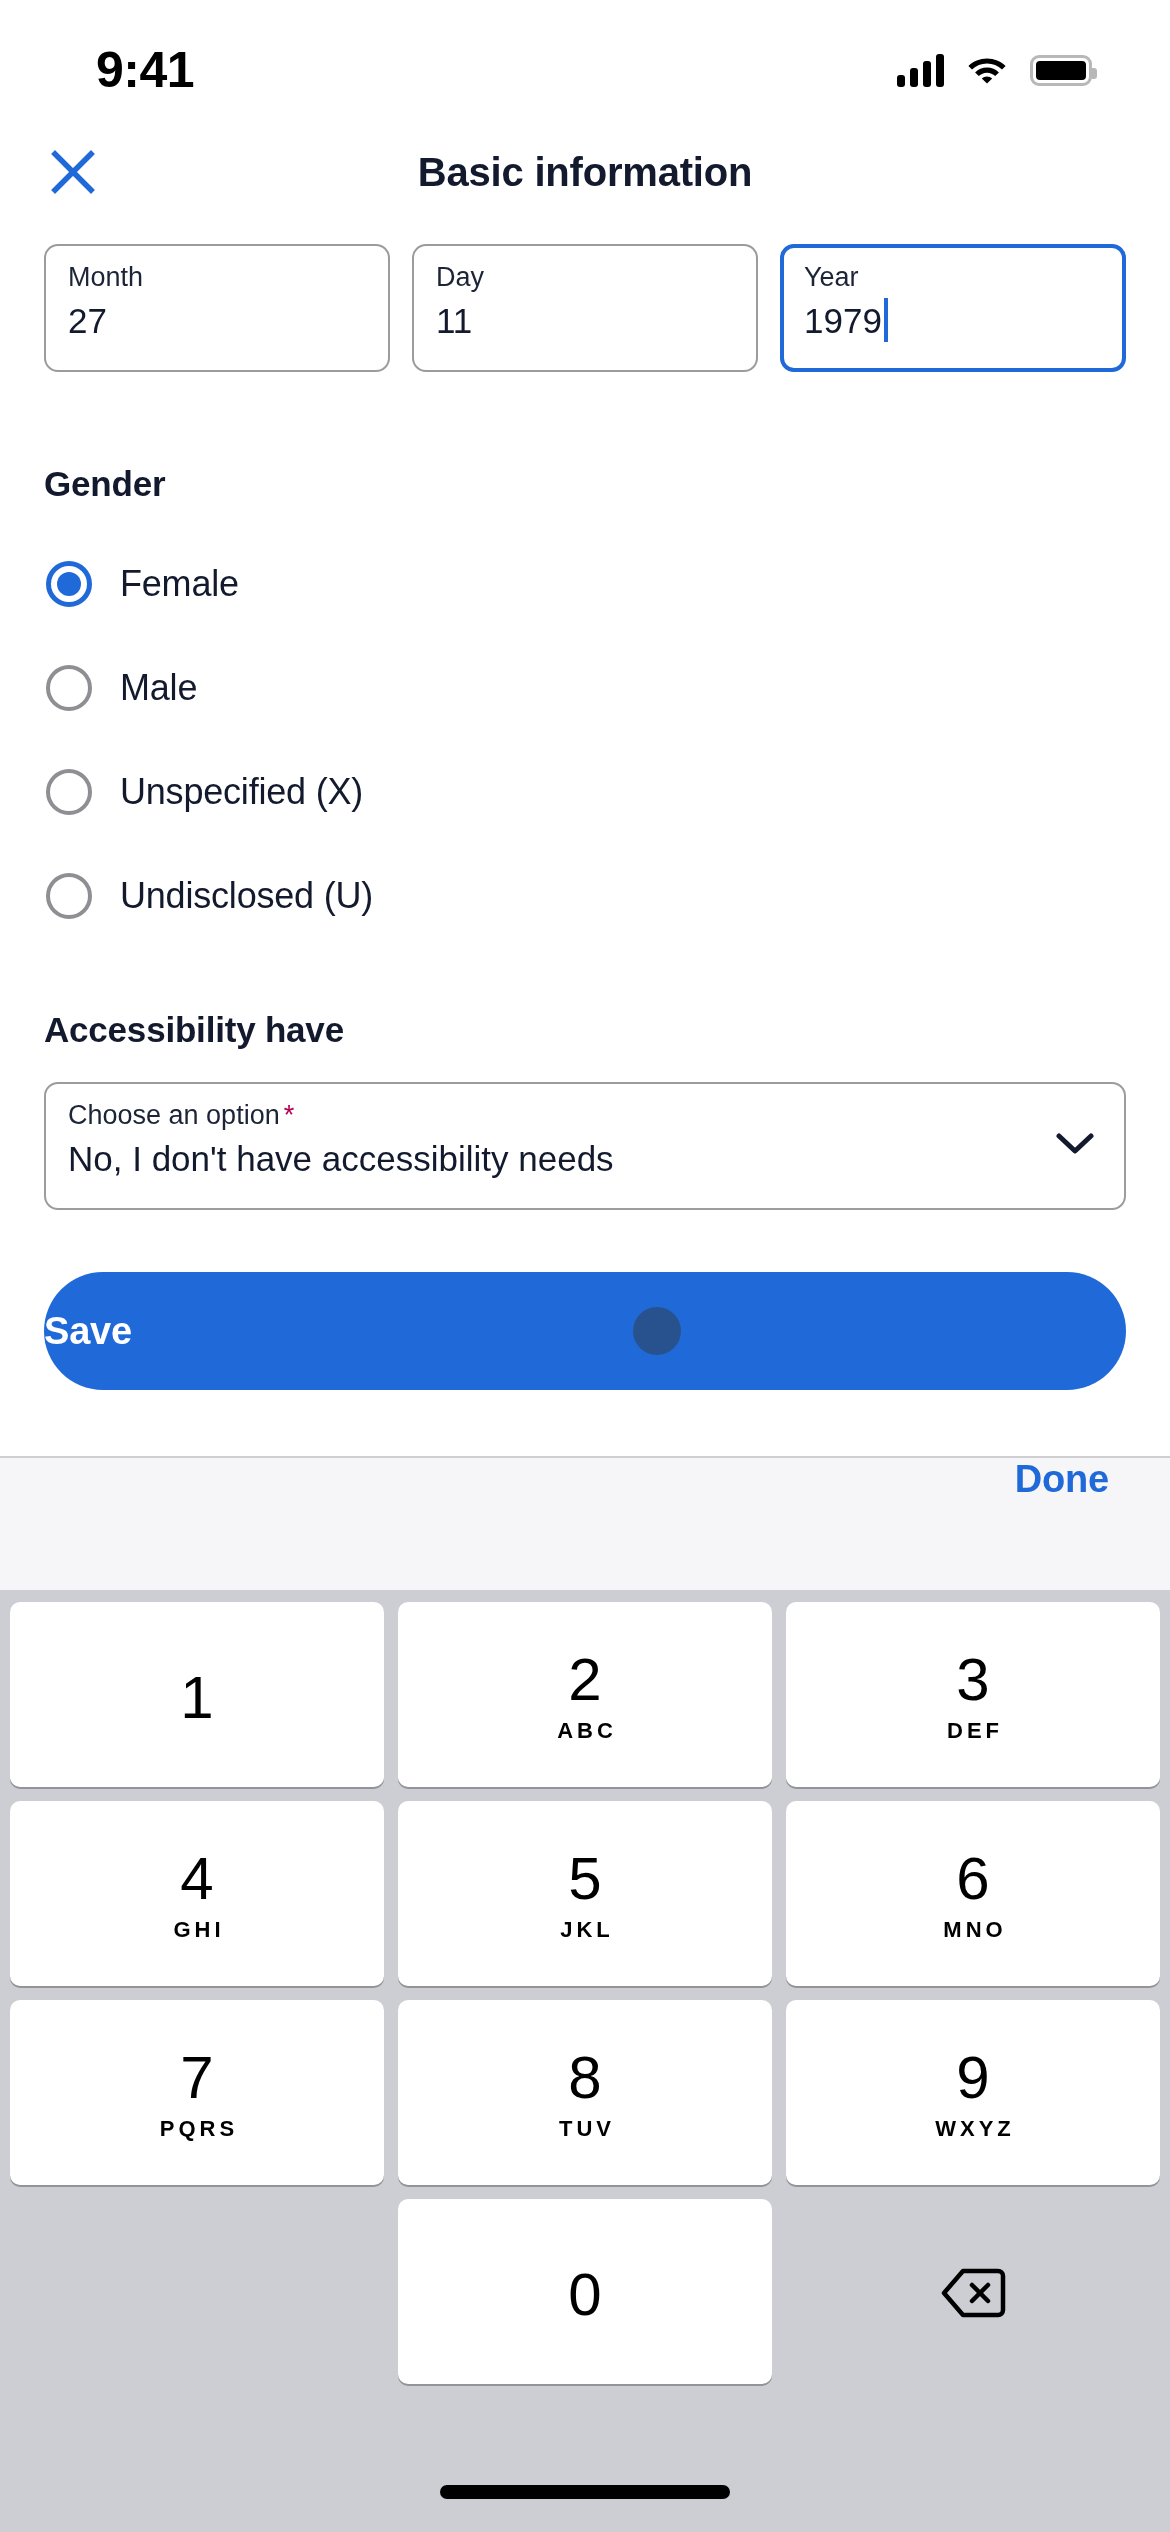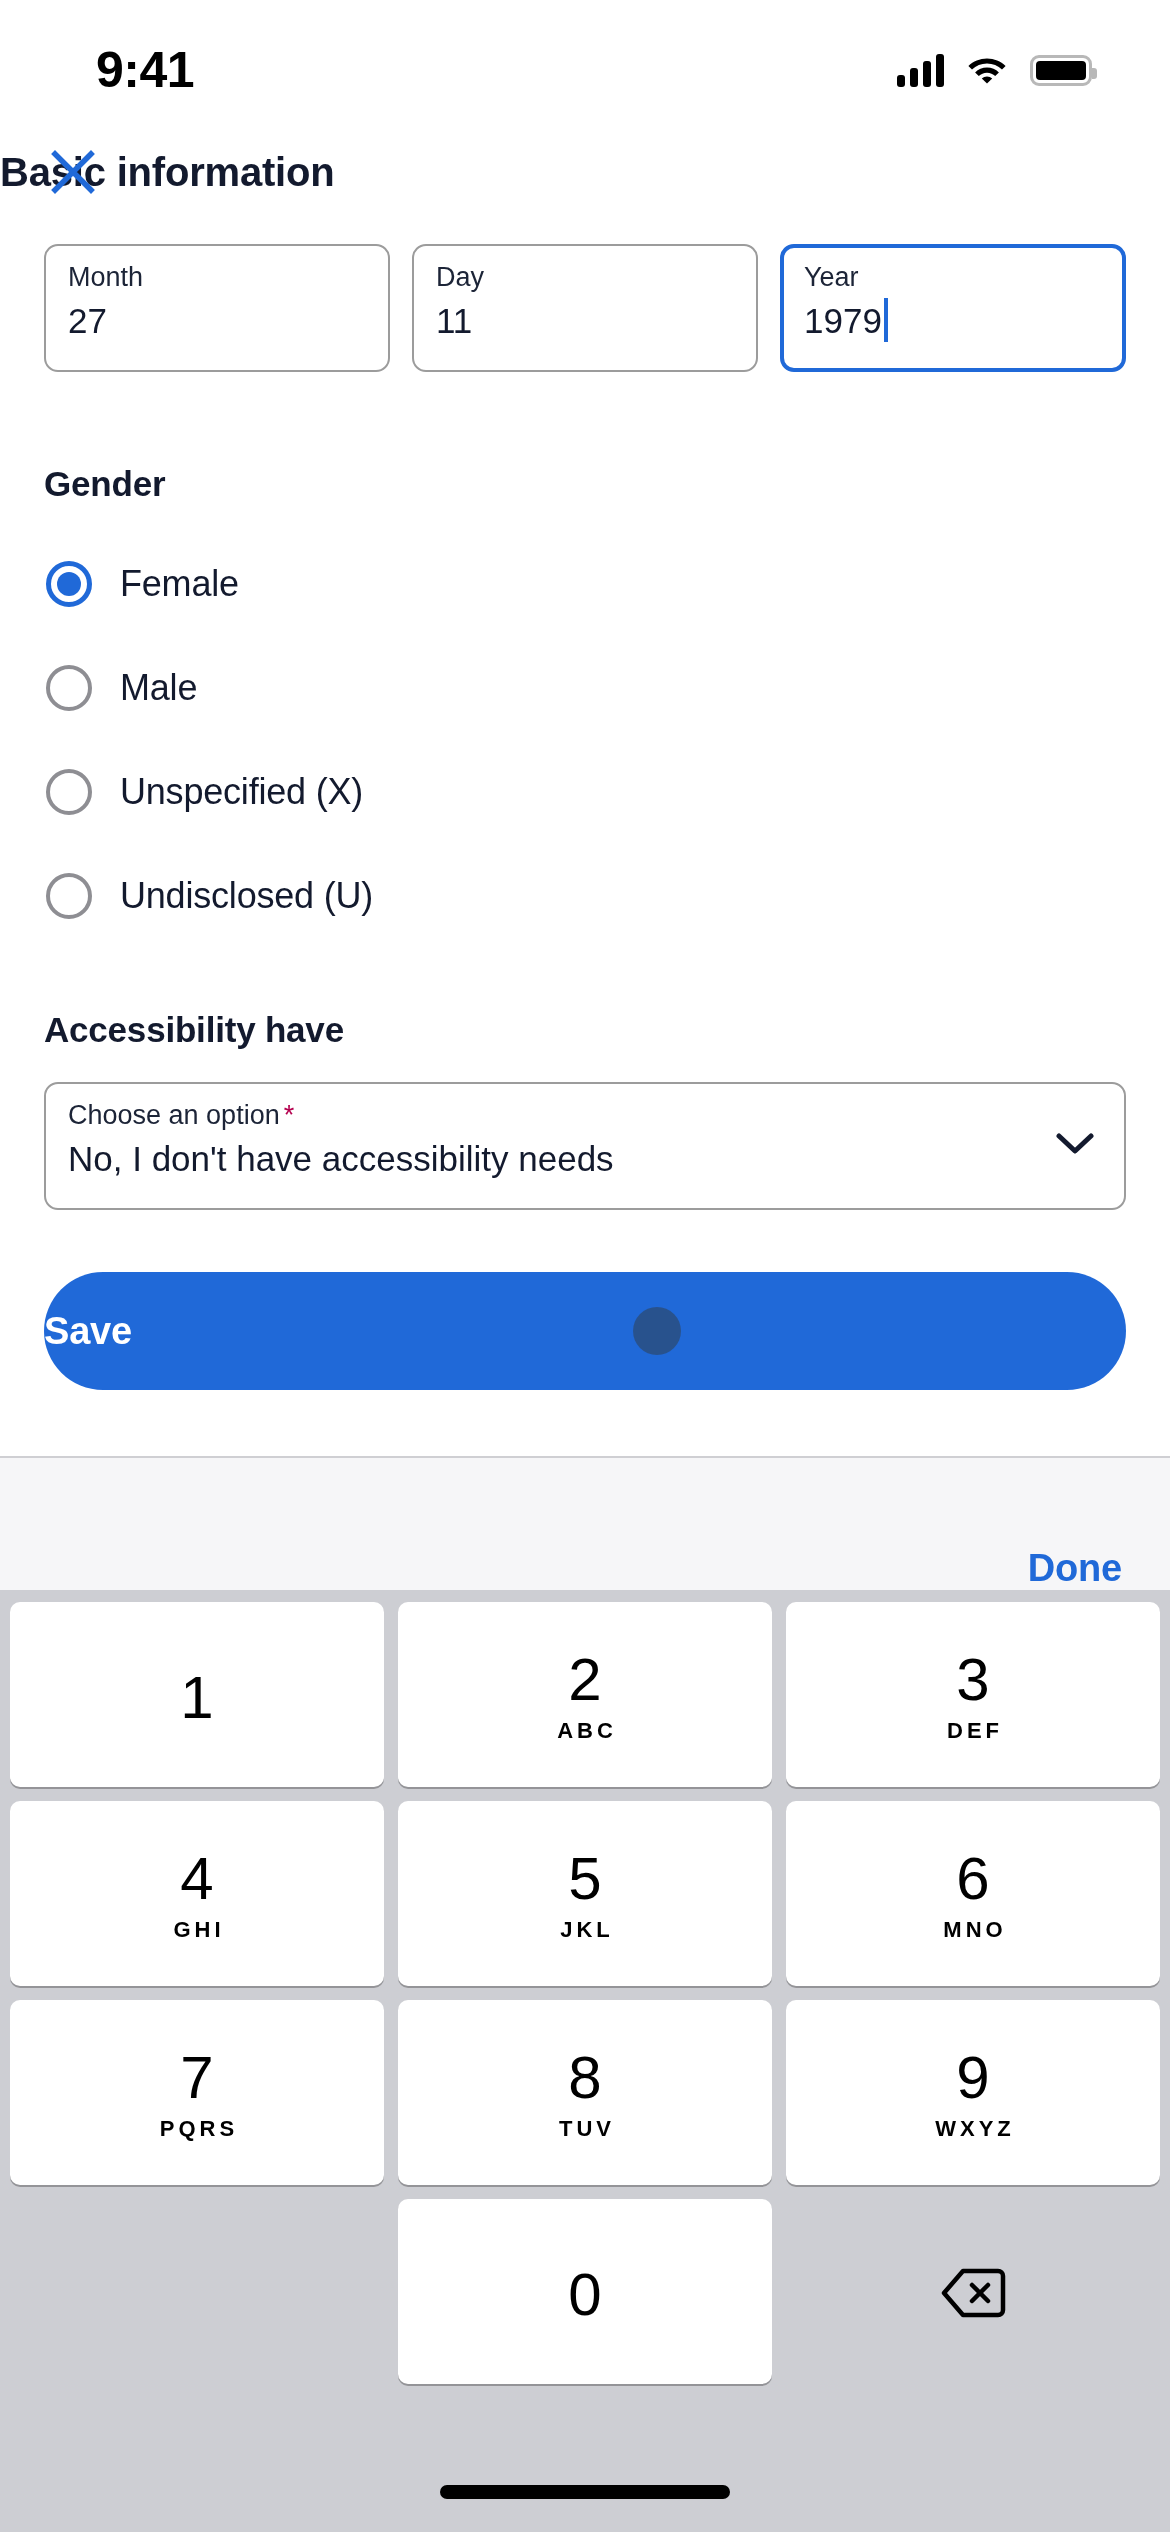--- a/index.html
+++ b/index.html
@@ -43,21 +43,21 @@
     background:#b8b8b8;border-radius:0 3px 3px 0;
   }
   .battery span{ display:block;width:100%;height:100%;background:#000;border-radius:4px; }
 
   
   .header{
     position:relative;
     height:108px;
     display:flex;
     align-items:center;
-    justify-content:flex-start;
+    justify-content:center;
   }
   .close-btn{
     position:absolute;
     left:44px; top:50%; transform:translateY(-50%);
     width:58px;height:58px;
     display:flex;align-items:center;justify-content:center;
     cursor:pointer;
   }
   .header-title{
     font-size:40px;
@@ -211,23 +211,23 @@
   
   .kb-wrap{
     position:absolute;
     left:0; right:0; bottom:0;
   }
   .kb-accessory{
     height:134px;
     background:#f6f6f8;
     border-top:2px solid #cfcfd3;
     display:flex;
-    align-items:flex-end;
+    align-items:flex-start;
     justify-content:flex-end;
-    padding-right:48px;
+    padding-right:61px;
   }
   .kb-done{
     color:#2069d8;
     font-size:38px;
     font-weight:bold;
     letter-spacing:-0.2px;
     cursor:pointer;
   }
   .keypad{
     background:#cdced3;

